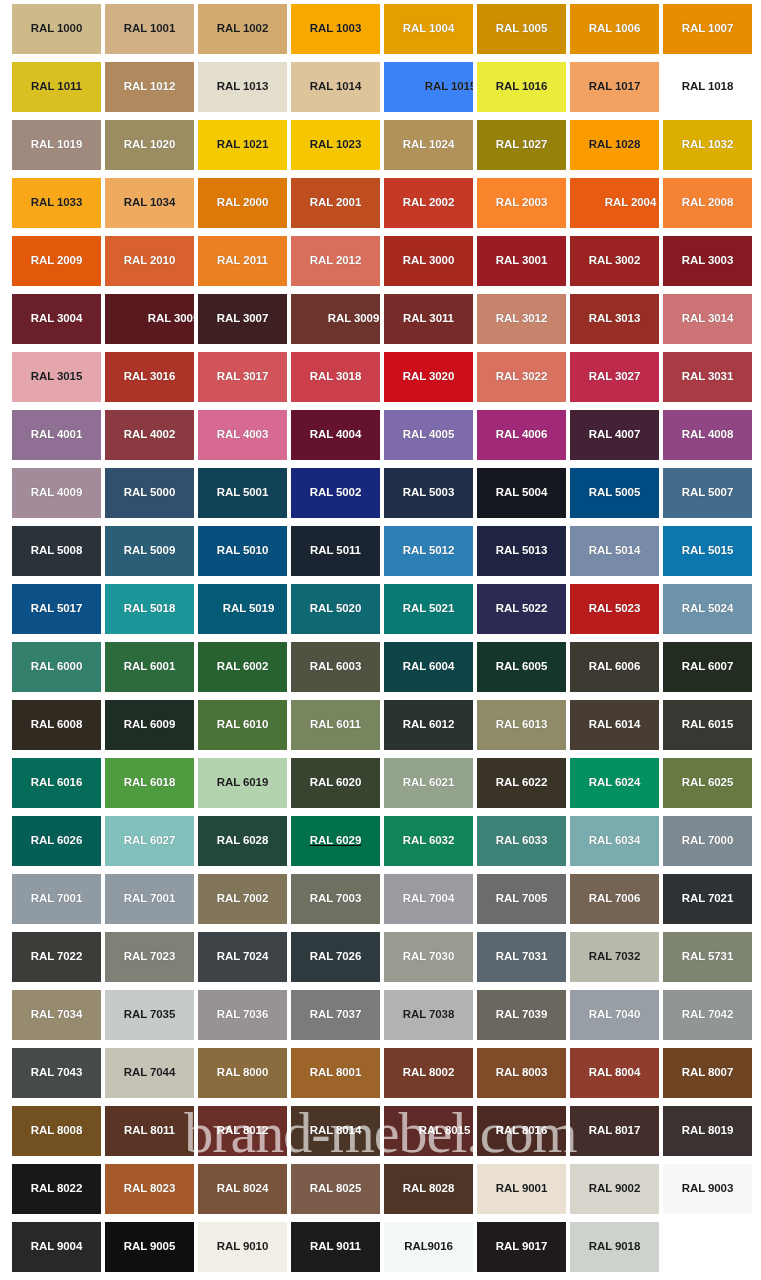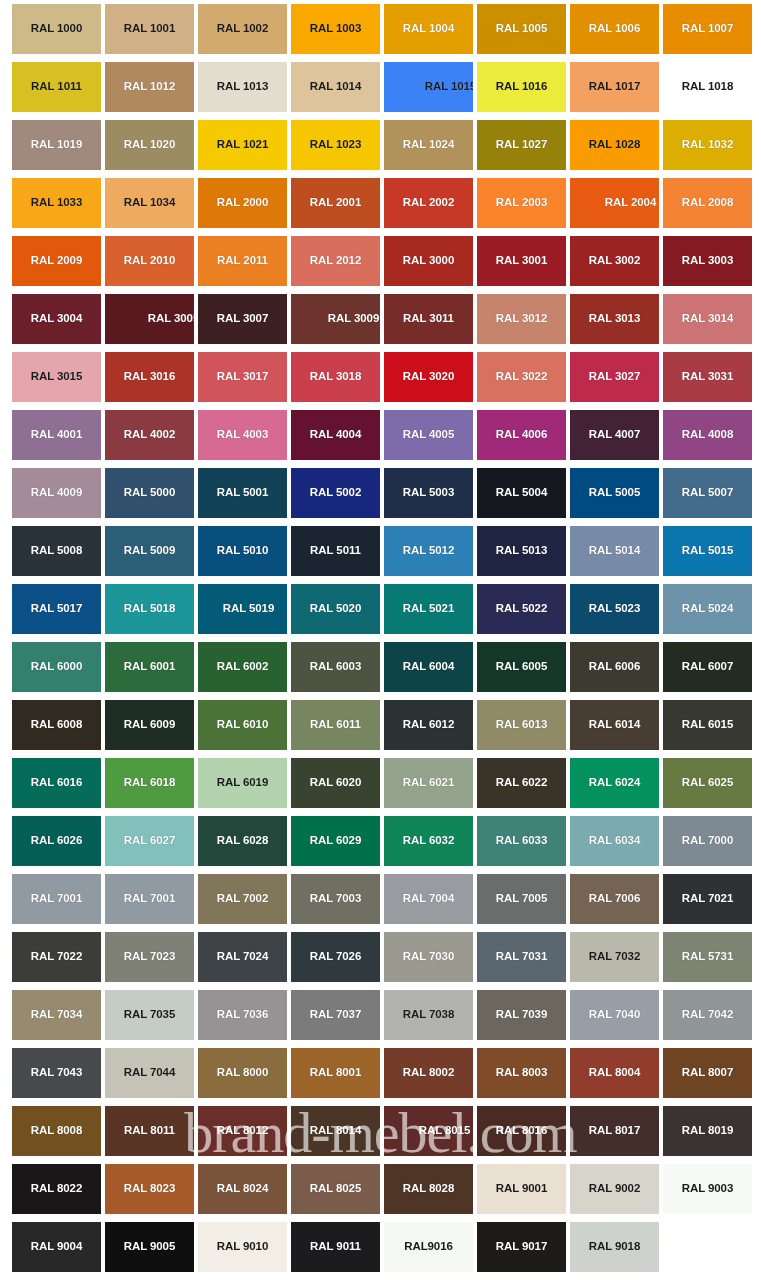--- a/index.html
+++ b/index.html
@@ -335,21 +335,21 @@
       </div>
       <div class="swatch lt" style="background: rgb(14, 105, 114);">
         <span class="label">RAL 5020</span>
       </div>
       <div class="swatch lt" style="background: rgb(7, 123, 115);">
         <span class="label">RAL 5021</span>
       </div>
       <div class="swatch lt" style="background: rgb(43, 42, 84);">
         <span class="label">RAL 5022</span>
       </div>
-      <div class="swatch lt" style="background: #0c4a6e;">
+      <div class="swatch lt" style="background: #b91c1c;">
         <span class="label">RAL 5023</span>
       </div>
       <div class="swatch lt" style="background: rgb(109, 147, 171);">
         <span class="label">RAL 5024</span>
       </div>
       <div class="swatch lt" style="background: rgb(51, 129, 108);">
         <span class="label">RAL 6000</span>
       </div>
       <div class="swatch lt" style="background: rgb(43, 107, 60);">
         <span class="label">RAL 6001</span>
@@ -422,21 +422,21 @@
       </div>
       <div class="swatch lt" style="background: rgb(5, 95, 87);">
         <span class="label">RAL 6026</span>
       </div>
       <div class="swatch lt" style="background: rgb(129, 192, 187);">
         <span class="label">RAL 6027</span>
       </div>
       <div class="swatch lt" style="background: rgb(34, 72, 59);">
         <span class="label">RAL 6028</span>
       </div>
-      <div class="swatch lt" style="background: rgb(0, 113, 74);">
+      <div class="swatch lt" style="background: rgb(0, 113, 74); text-decoration: underline;">
         <span class="label">RAL 6029</span>
       </div>
       <div class="swatch lt" style="background: rgb(15, 133, 88);">
         <span class="label">RAL 6032</span>
       </div>
       <div class="swatch lt" style="background: rgb(63, 131, 120);">
         <span class="label">RAL 6033</span>
       </div>
       <div class="swatch lt" style="background: rgb(122, 171, 174);">
         <span class="label">RAL 6034</span>

